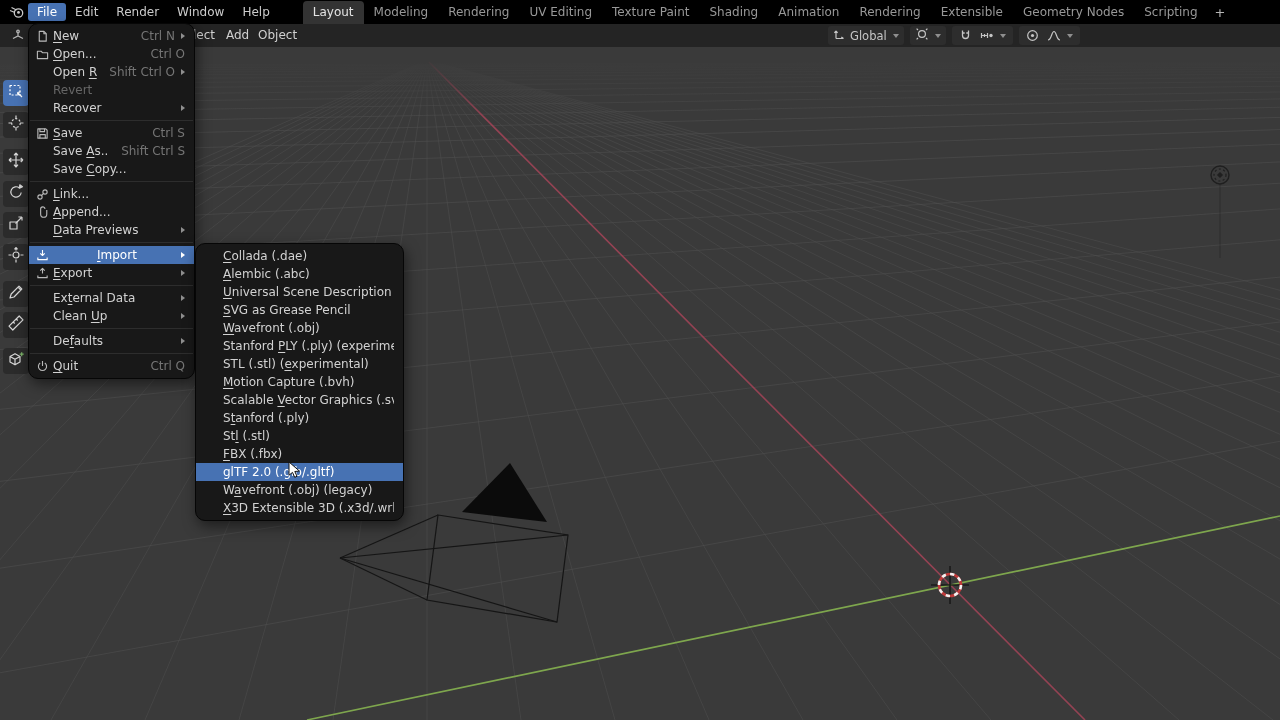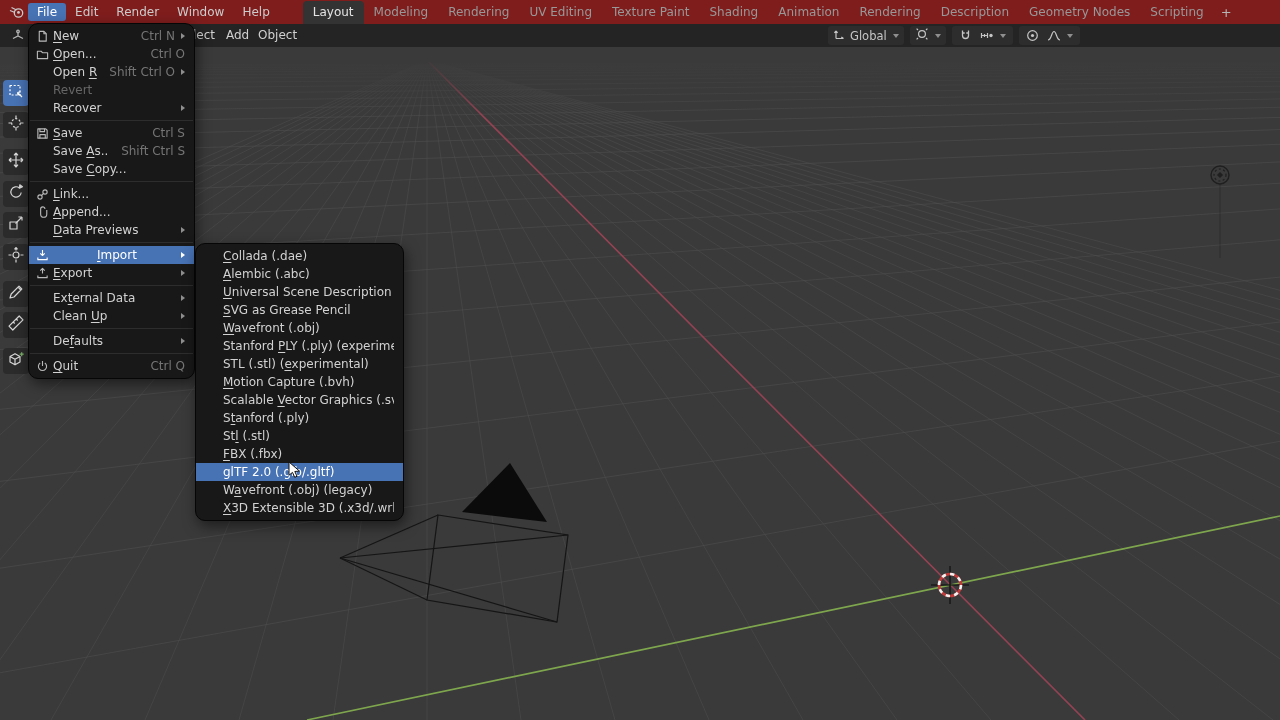--- a/index.html
+++ b/index.html
@@ -1,19 +1,19 @@
 <!DOCTYPE html>
 <html><head>
 <meta charset="utf-8">
 <style>
   html,body{margin:0;padding:0;}
   body{width:1280px;height:720px;position:relative;overflow:hidden;background:#3a3a3a;
        font-family:"DejaVu Sans","Liberation Sans",sans-serif;}
   
-  .topbar{position:absolute;left:0;top:0;width:1280px;height:24px;background:#7f1d1d;
+  .topbar{position:absolute;left:0;top:0;width:1280px;height:24px;background:#000000;
           display:flex;align-items:center;z-index:5;}
   .logo{width:22px;height:20px;margin-left:6px;display:flex;align-items:center;justify-content:center;color:#c9c9c9;}
   .tbmenu{font-size:12px;color:#cccccc;padding:2px 9px;border-radius:3px;line-height:14px;cursor:default;}
   .tbmenu.active{background:#4772b3;color:#ffffff;}
   .tabs{display:flex;align-items:center;margin-left:24px;height:24px;}
   .tab{font-size:12px;color:#989898;padding:4px 10px 5px;border-radius:4px 4px 0 0;line-height:14px;}
   .tab.active{background:#333333;color:#e4e4e4;}
   .addtab{color:#b5b5b5;font-size:13px;padding:2px 7px;}
   
   .vheader{position:absolute;left:0;top:24px;width:1280px;height:23px;background:#242424;z-index:3;}
@@ -173,21 +173,21 @@
     </div>
   <div class="tabs" id="tb-tabs">
       <span class="tab active">Layout</span>
       <span class="tab">Modeling</span>
       <span class="tab">Rendering</span>
       <span class="tab">UV Editing</span>
       <span class="tab">Texture Paint</span>
       <span class="tab">Shading</span>
       <span class="tab">Animation</span>
       <span class="tab">Rendering</span>
-      <span class="tab">Description</span>
+      <span class="tab">Extensible</span>
       <span class="tab">Geometry Nodes</span>
       <span class="tab">Scripting</span>
     </div>
   <span class="addtab">+</span>
 </div>
 
 <div class="vheader">
   <span class="edbtn">
     <svg width="14" height="13" viewBox="0 0 14 13" fill="none" stroke="currentColor" stroke-width="1.2">
       <path d="M2 9.5 L7 7 L12 9.5 M7 7 V2.5"></path>

